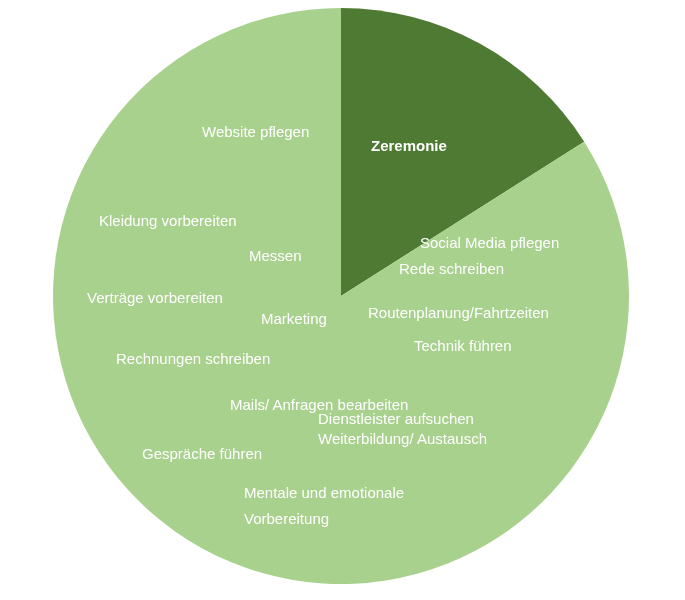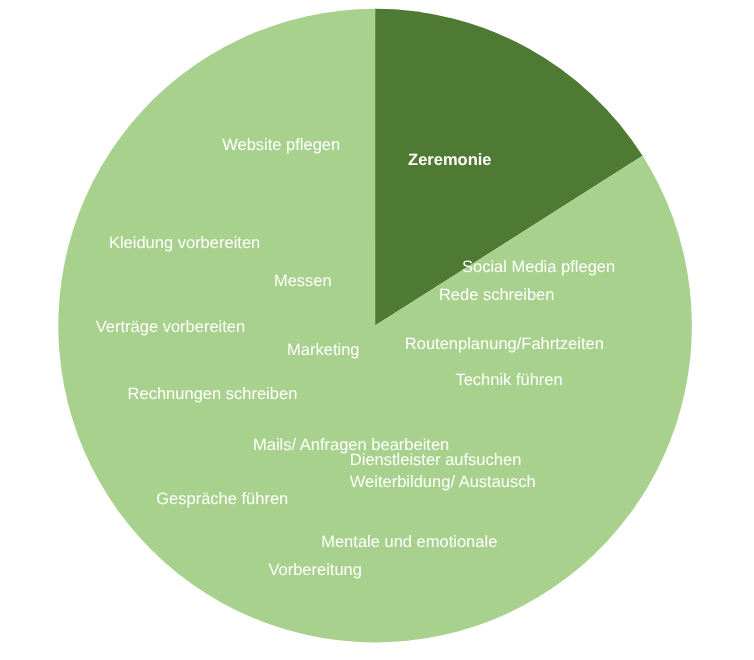--- a/index.html
+++ b/index.html
@@ -50,21 +50,21 @@
   <div class="label-layer">
       <div class="lbl bold" style="left: 371px; top: 137px;">Zeremonie</div>
       <div class="lbl" style="left: 202px; top: 123px;">Website pflegen</div>
       <div class="lbl" style="left: 99px; top: 212px;">Kleidung vorbereiten</div>
       <div class="lbl" style="left: 249px; top: 247px;">Messen</div>
       <div class="lbl" style="left: 87px; top: 289px;">Verträge vorbereiten</div>
       <div class="lbl" style="left: 261px; top: 310px;">Marketing</div>
       <div class="lbl" style="left: 116px; top: 350px;">Rechnungen schreiben</div>
       <div class="lbl" style="left: 194px; top: 396px; margin-left: 36px;">Mails/ Anfragen bearbeiten</div>
       <div class="lbl" style="left: 142px; top: 445px;">Gespräche führen</div>
-      <div class="lbl" style="left: 244px; top: 484px; margin-left: 48px;">Mentale und emotionale</div>
+      <div class="lbl" style="left: 244px; top: 484px;">Mentale und emotionale</div>
       <div class="lbl" style="left: 244px; top: 510px;">Vorbereitung</div>
       <div class="lbl" style="left: 420px; top: 234px;">Social Media pflegen</div>
       <div class="lbl" style="left: 399px; top: 260px;">Rede schreiben</div>
       <div class="lbl" style="left: 368px; top: 304px;">Routenplanung/Fahrtzeiten</div>
       <div class="lbl" style="left: 414px; top: 337px;">Technik führen</div>
       <div class="lbl" style="left: 318px; top: 374px; margin-top: 36px;">Dienstleister aufsuchen</div>
       <div class="lbl" style="left: 318px; top: 430px;">Weiterbildung/ Austausch</div>
     </div>
 </div>
 

